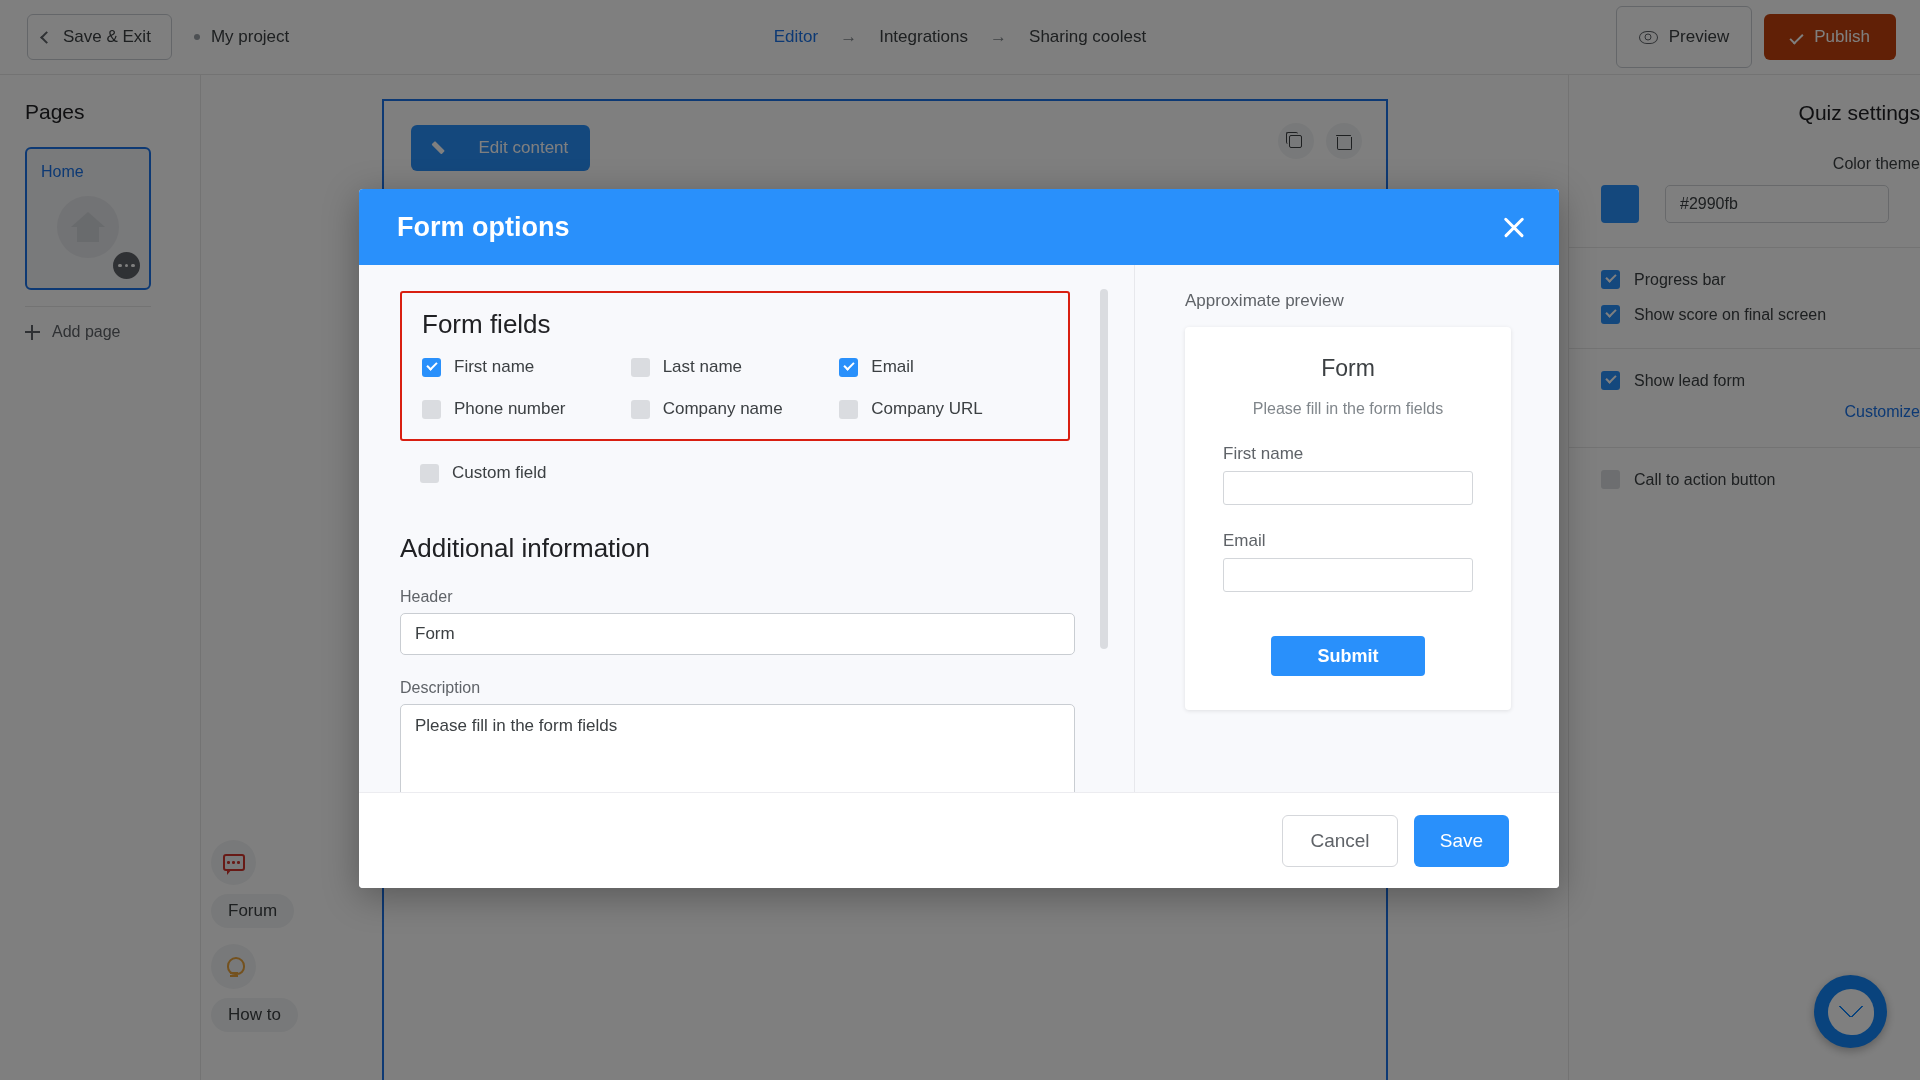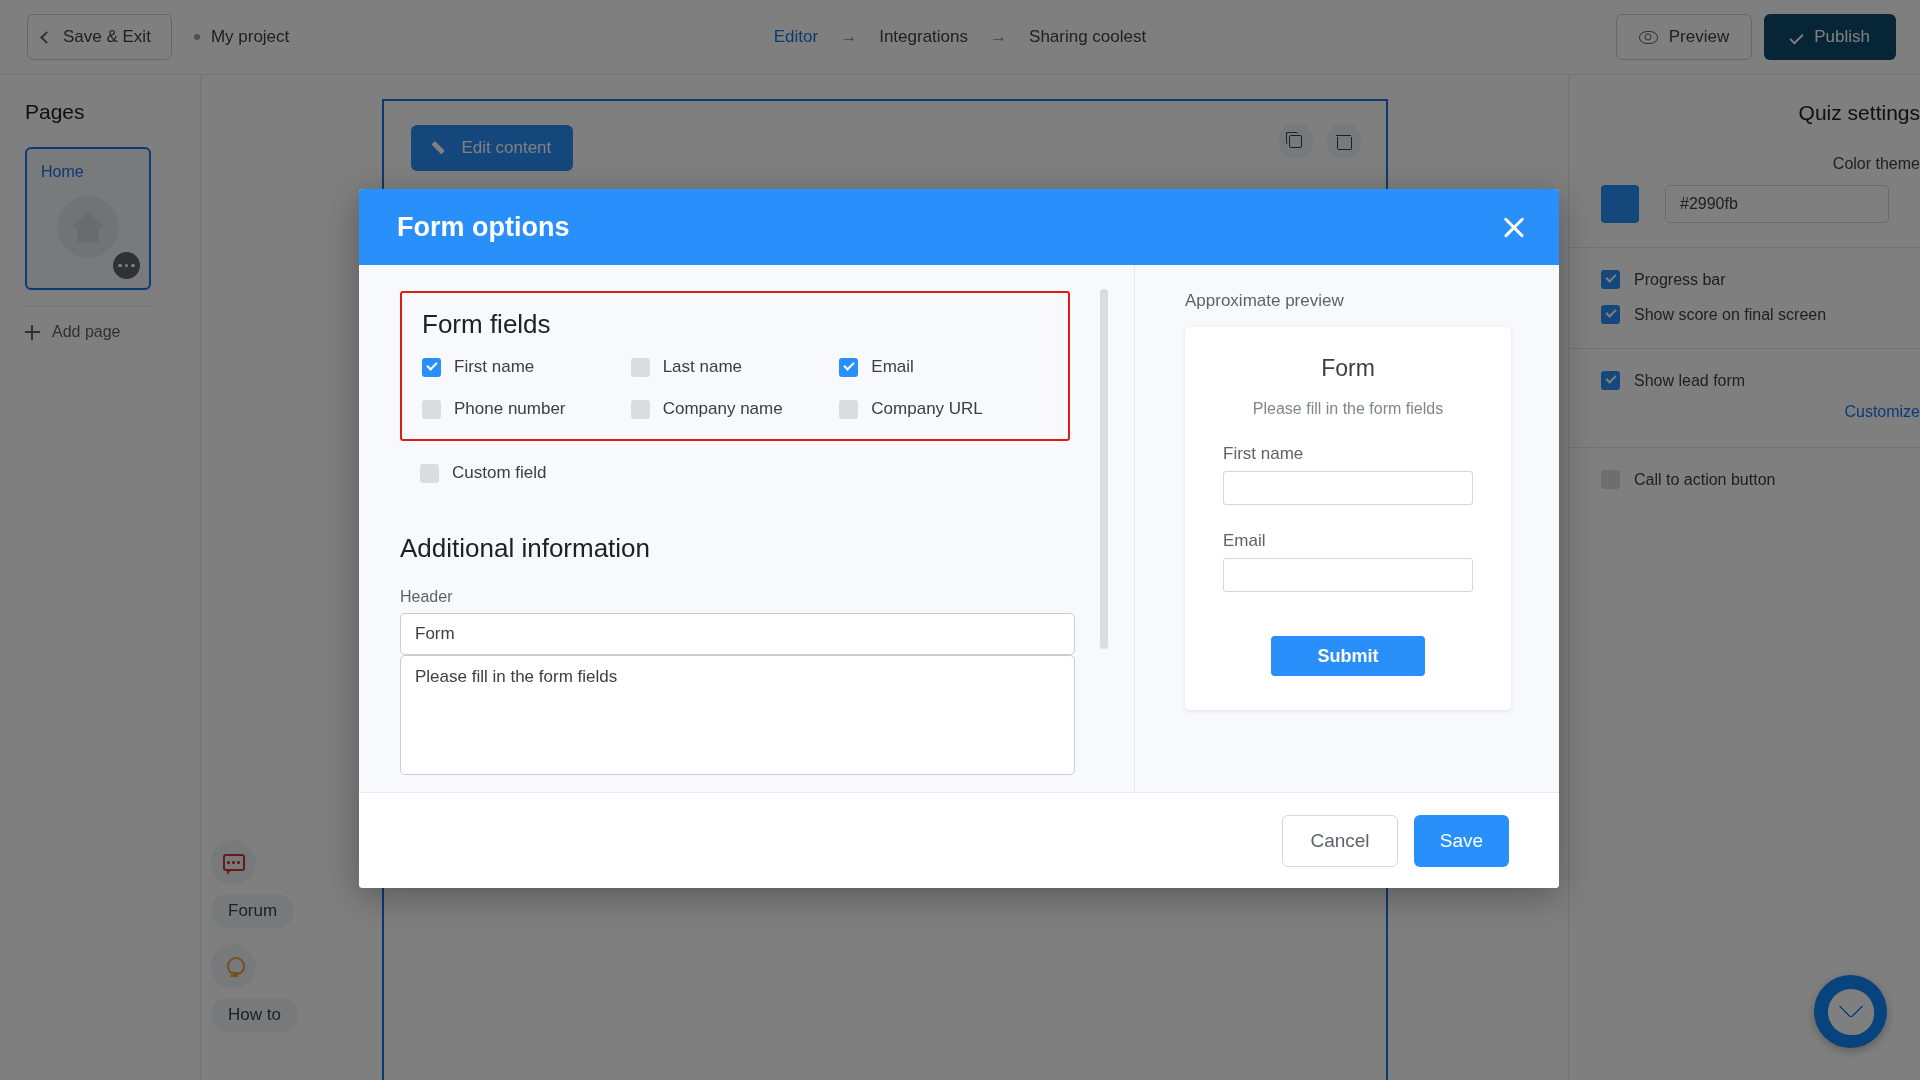--- a/index.html
+++ b/index.html
@@ -45,28 +45,28 @@
     font-size: 17px; color: #3c4043;
   }
   .breadcrumb .crumb.active { color: #1a73e8; }
   .breadcrumb .arrow { color: #80868b; font-size: 17px; }
 
   .topbar-right {
     position: absolute; right: 24px;
     display: flex; align-items: center; gap: 12px;
   }
   .btn-preview {
-    height: 46px; padding: 0 22px;
+    height: 62px; padding: 0 22px;
     border: 1px solid #c9cdd2; border-radius: 6px; background: #fff;
     display: flex; align-items: center; gap: 11px;
     font-size: 17px; color: #3c4043;
   }
   .btn-publish {
     height: 46px; padding: 0 26px;
-    border: none; border-radius: 6px; background: #0c4a6e;
+    border: none; border-radius: 6px; background: #c2410c;
     display: flex; align-items: center; gap: 11px;
     font-size: 17px; color: #fff;
   }
   .eye { width: 19px; height: 13px; border: 1.7px solid #5f6368; border-radius: 50% 50% 50% 50% / 60% 60% 60% 60%; position: relative; }
   .eye::after { content:''; position:absolute; left:50%; top:50%; transform:translate(-50%,-50%); width:5px; height:5px; border-radius:50%; border:1.6px solid #5f6368;}
   .tick { width: 13px; height: 7px; border-left: 2.2px solid #fff; border-bottom: 2.2px solid #fff; transform: rotate(-45deg); }
 
   
   .sidebar-left {
     position: absolute; top: 75px; left: 0; bottom: 0; width: 201px;
@@ -146,21 +146,21 @@
     background: #ffffff; overflow: hidden;
   }
   .slide {
     position: absolute; left: 50%; transform: translateX(-50%);
     top: 24px; width: 1006px; height: 1010px;
     border: 2px solid #1a73e8; background: #fff;
   }
   .edit-content-btn {
     position: absolute; left: 27px; top: 24px;
     height: 46px; padding: 0 22px; border-radius: 6px; background: #2990fb;
-    display: flex; align-items: center; gap: 11px;
+    display: flex; align-items: center; gap: 28px;
     font-size: 17px; color: #fff;
   }
   .pencil { width: 18px; height: 18px; position: relative; transform: rotate(0deg); }
   .pencil::before {
     content:''; position:absolute; left: 2px; top: 2px; width: 14px; height: 5px;
     background:#fff; transform: rotate(45deg); transform-origin: left top; border-radius:1px;
   }
   .slide-tools { position: absolute; right: 24px; top: 22px; display: flex; gap: 12px; }
   .tool-circle {
     width: 36px; height: 36px; border-radius: 50%; background: #f1f3f4;
@@ -492,20 +492,21 @@
         <div class="custom-field">
           <span class="fbox"></span>
           <span>Custom field</span>
         </div>
 
         <div class="addl-title">Additional information</div>
 
         <div class="f-label">Header</div>
         <div class="f-input">Form</div>
 
+        <div class="f-label">Description</div>
         <div class="f-textarea">Please fill in the form fields</div>
       </div>
       <div class="sbar-track">
         <div class="sbar-thumb"></div>
       </div>
     </div>
 
     <div class="modal-right">
       <div class="prev-label">Approximate preview</div>
       <div class="prev-card">

